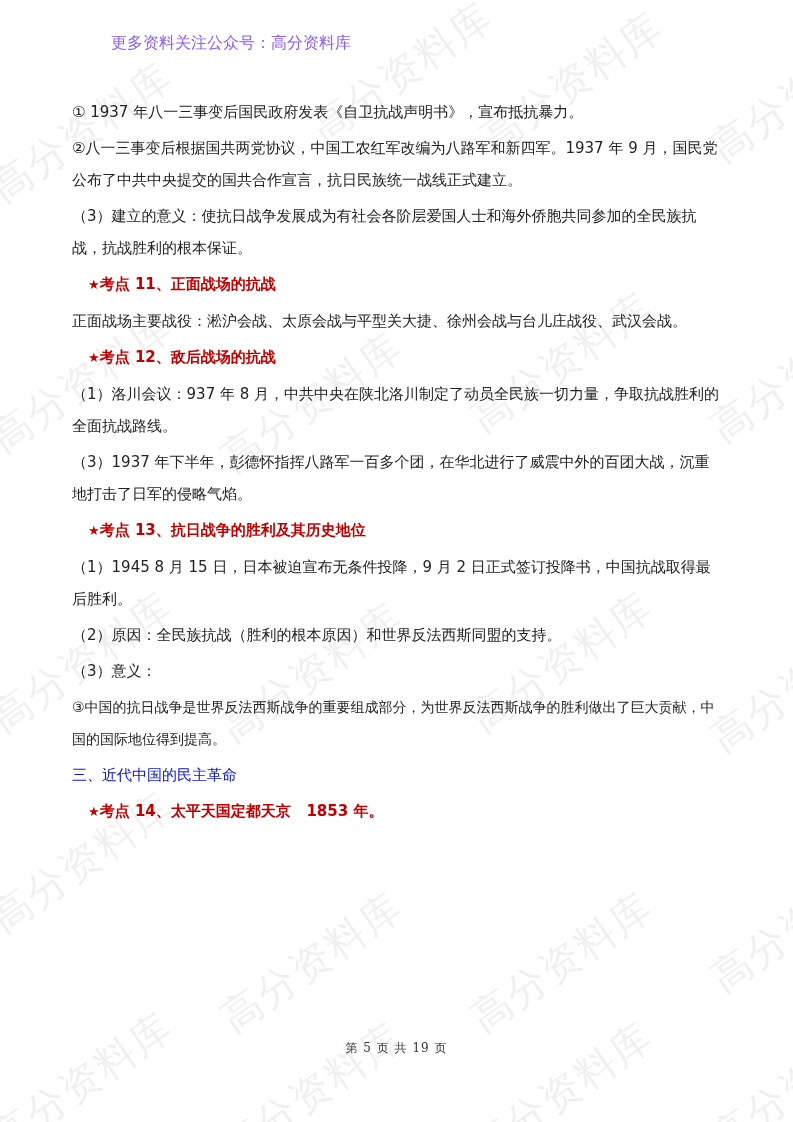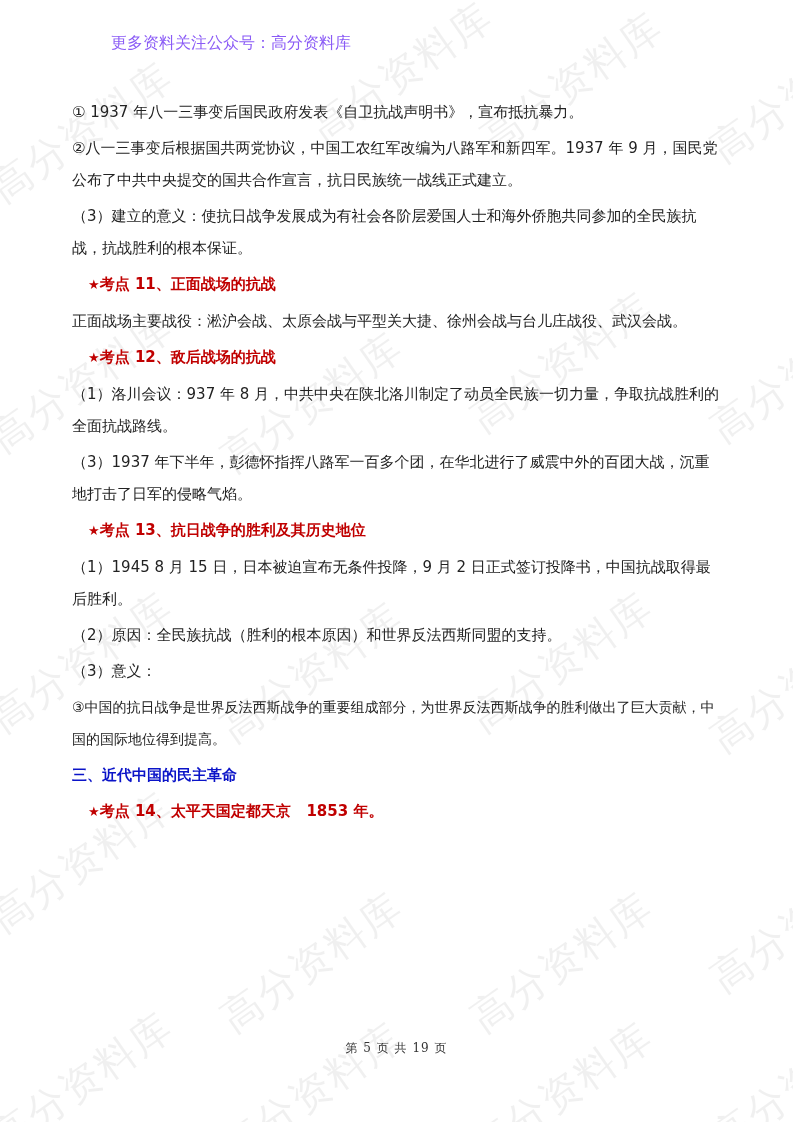--- a/index.html
+++ b/index.html
@@ -13,21 +13,21 @@
     transform: rotate(-35deg); transform-origin: left top; letter-spacing: 2px;
   }
   .page { position: relative; z-index: 1; }
   .header-note {
     position: absolute; left: 111px; top: 33px; font-size: 16px; color: #8b5cf6;
   }
   .content { position: absolute; left: 72px; top: 96px; width: 652px; }
   .p { font-size: 15px; line-height: 32px; margin: 0 0 4px 0; color: #222; }
   .p.sm { font-size: 14px; }
   .h-red { font-size: 15px; font-weight: bold; color: #c00000; margin: 0 0 4px 16px; line-height: 32px; }
-  .h-blue { font-size: 15px; font-weight: bold; color: #0b14c8; margin: 0 0 4px 0; line-height: 32px; }
+  .h-blue { font-size: 15px; font-weight: normal; color: #0b14c8; margin: 0 0 4px 0; line-height: 32px; }
   .star { font-size: 13px; }
   .footer {
     position: absolute; left: 0; width: 793px; top: 1040px; text-align: center;
     font-family: "DejaVu Serif", "Liberation Serif", serif; font-size: 12px; color: #333;
     letter-spacing: 1px;
   }
 </style>
 </head>
 <body>
 

